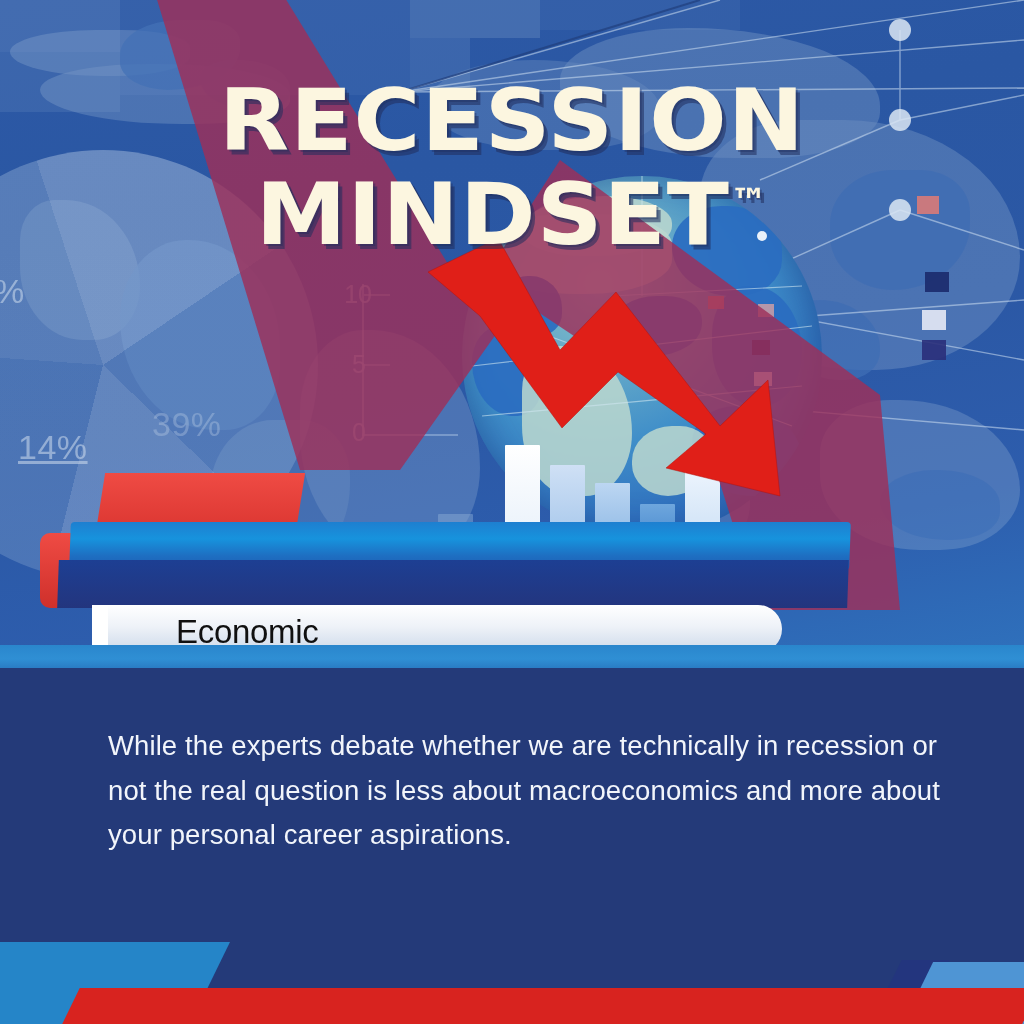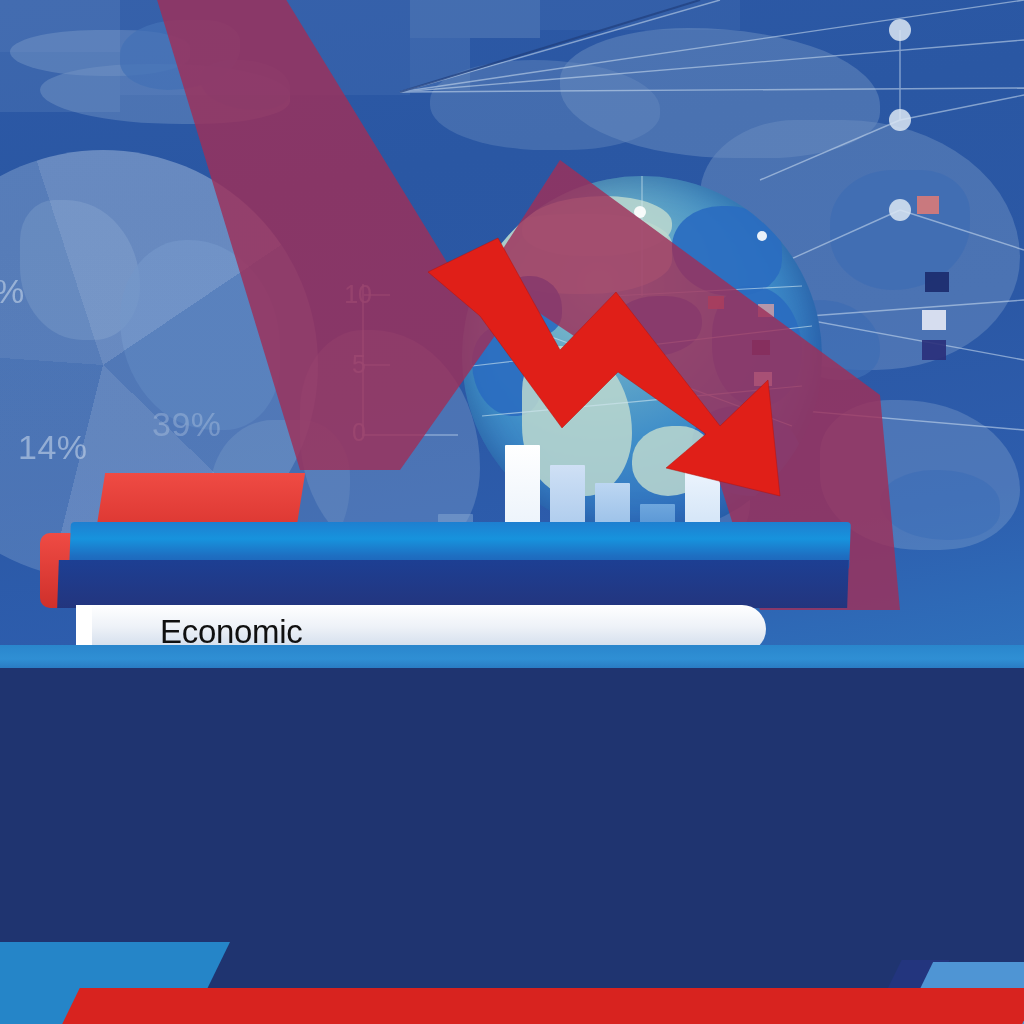--- a/index.html
+++ b/index.html
@@ -63,21 +63,21 @@
   
   .redtab{position:absolute;left:100px;top:473px;width:200px;height:65px;
           background:linear-gradient(180deg,#ef4b44 0%,#d9342f 100%);transform:skewX(-9deg);}
   .redtab2{position:absolute;left:40px;top:533px;width:60px;height:75px;
           background:linear-gradient(180deg,#ef4b44 0%,#cf302b 100%);border-radius:10px 0 0 10px;}
   .bar-top{position:absolute;left:70px;top:522px;width:780px;height:48px;transform:skewX(-2deg);
       background:linear-gradient(180deg,#1e7fd0 0%,#1793dd 35%,#1e6fc2 70%,#1d5cb2 100%);
       border-radius:4px;}
   .bar-mid{position:absolute;left:58px;top:560px;width:790px;height:48px;transform:skewX(-2deg);
       background:linear-gradient(180deg,#1d3f93 0%,#23357e 100%);}
-  .bar-light{position:absolute;left:76px;top:605px;width:690px;height:48px;
+  .bar-light{position:absolute;left:92px;top:605px;width:690px;height:48px;
       background:linear-gradient(180deg,#ffffff 0%,#eef2f8 45%,#ccd9e9 100%);
       border-radius:0 26px 26px 0;text-align:right;}
   .bar-light .notch{position:absolute;left:0;top:0;width:16px;height:48px;background:#ffffff;}
   .cat-label{position:absolute;left:84px;top:8px;font-size:33px;color:#101010;
              font-family:"Liberation Sans","DejaVu Sans",sans-serif;font-weight:400;letter-spacing:-.3px;}
   .blue-strip{position:absolute;left:0;top:645px;width:1024px;height:23px;
      background:linear-gradient(180deg,#2a86cc 0%,#2f8fd4 60%,#2a7cc4 100%);}
 
   
   .title{position:absolute;left:0;top:78px;width:1024px;text-align:center;z-index:40;pointer-events:none;}
@@ -166,21 +166,21 @@
       <g>
         <rect x="917" y="196" width="22" height="18" fill="#e27b74" opacity=".85"></rect>
         <rect x="925" y="272" width="24" height="20" fill="#1b2a6b" opacity=".9"></rect>
         <rect x="922" y="310" width="24" height="20" fill="#e6e9f5" opacity=".9"></rect>
         <rect x="922" y="340" width="24" height="20" fill="#2a2f7a" opacity=".9"></rect>
       </g>
     </svg>
 
     <div class="pie"></div>
     <div class="pielabel" style="left:-6px;top:272px;">%</div>
-    <div class="pielabel" style="left:18px;top:428px;">14%</div>
+    <div class="pielabel" style="left:18px;top:428px;text-decoration:underline;">14%</div>
     <div class="pielabel" style="left:152px;top:405px;opacity:.30;">39%</div>
 
     <div class="axis">
       <div class="vline"></div>
       <div class="hline"></div>
       <div class="tick" style="top:16px;"></div>
       <div class="tick" style="top:86px;"></div>
       <div class="alabel" style="top:2px;right:88px;">10</div>
       <div class="alabel" style="top:72px;right:94px;">5</div>
       <div class="alabel" style="top:140px;right:94px;">0</div>
@@ -243,20 +243,27 @@
     <div class="redtab2"></div>
     <div class="bar-top"></div>
     <div class="bar-mid"></div>
     <div class="bar-light">
       <div class="notch"></div>
       <div class="cat-label">Economic</div>
     </div>
     <div class="blue-strip"></div>
   </div>
 
-
+  <div class="title">
+    <div class="line line1">RECESSION</div>
+    <div class="line line2"><span>MINDSET</span><span class="tm">™</span></div>
+  </div>
+
+  <div class="body-area">
+    <div class="body-text">While the experts debate whether we are technically in recession or not the real question is less about macroeconomics and more about your personal career aspirations.</div>
+  </div>
 
   <div class="b-blue-left"></div>
   <div class="b-navy-right"></div>
   <div class="b-blue-right"></div>
   <div class="b-red"></div>
 
 </div>
 
 </body></html>

